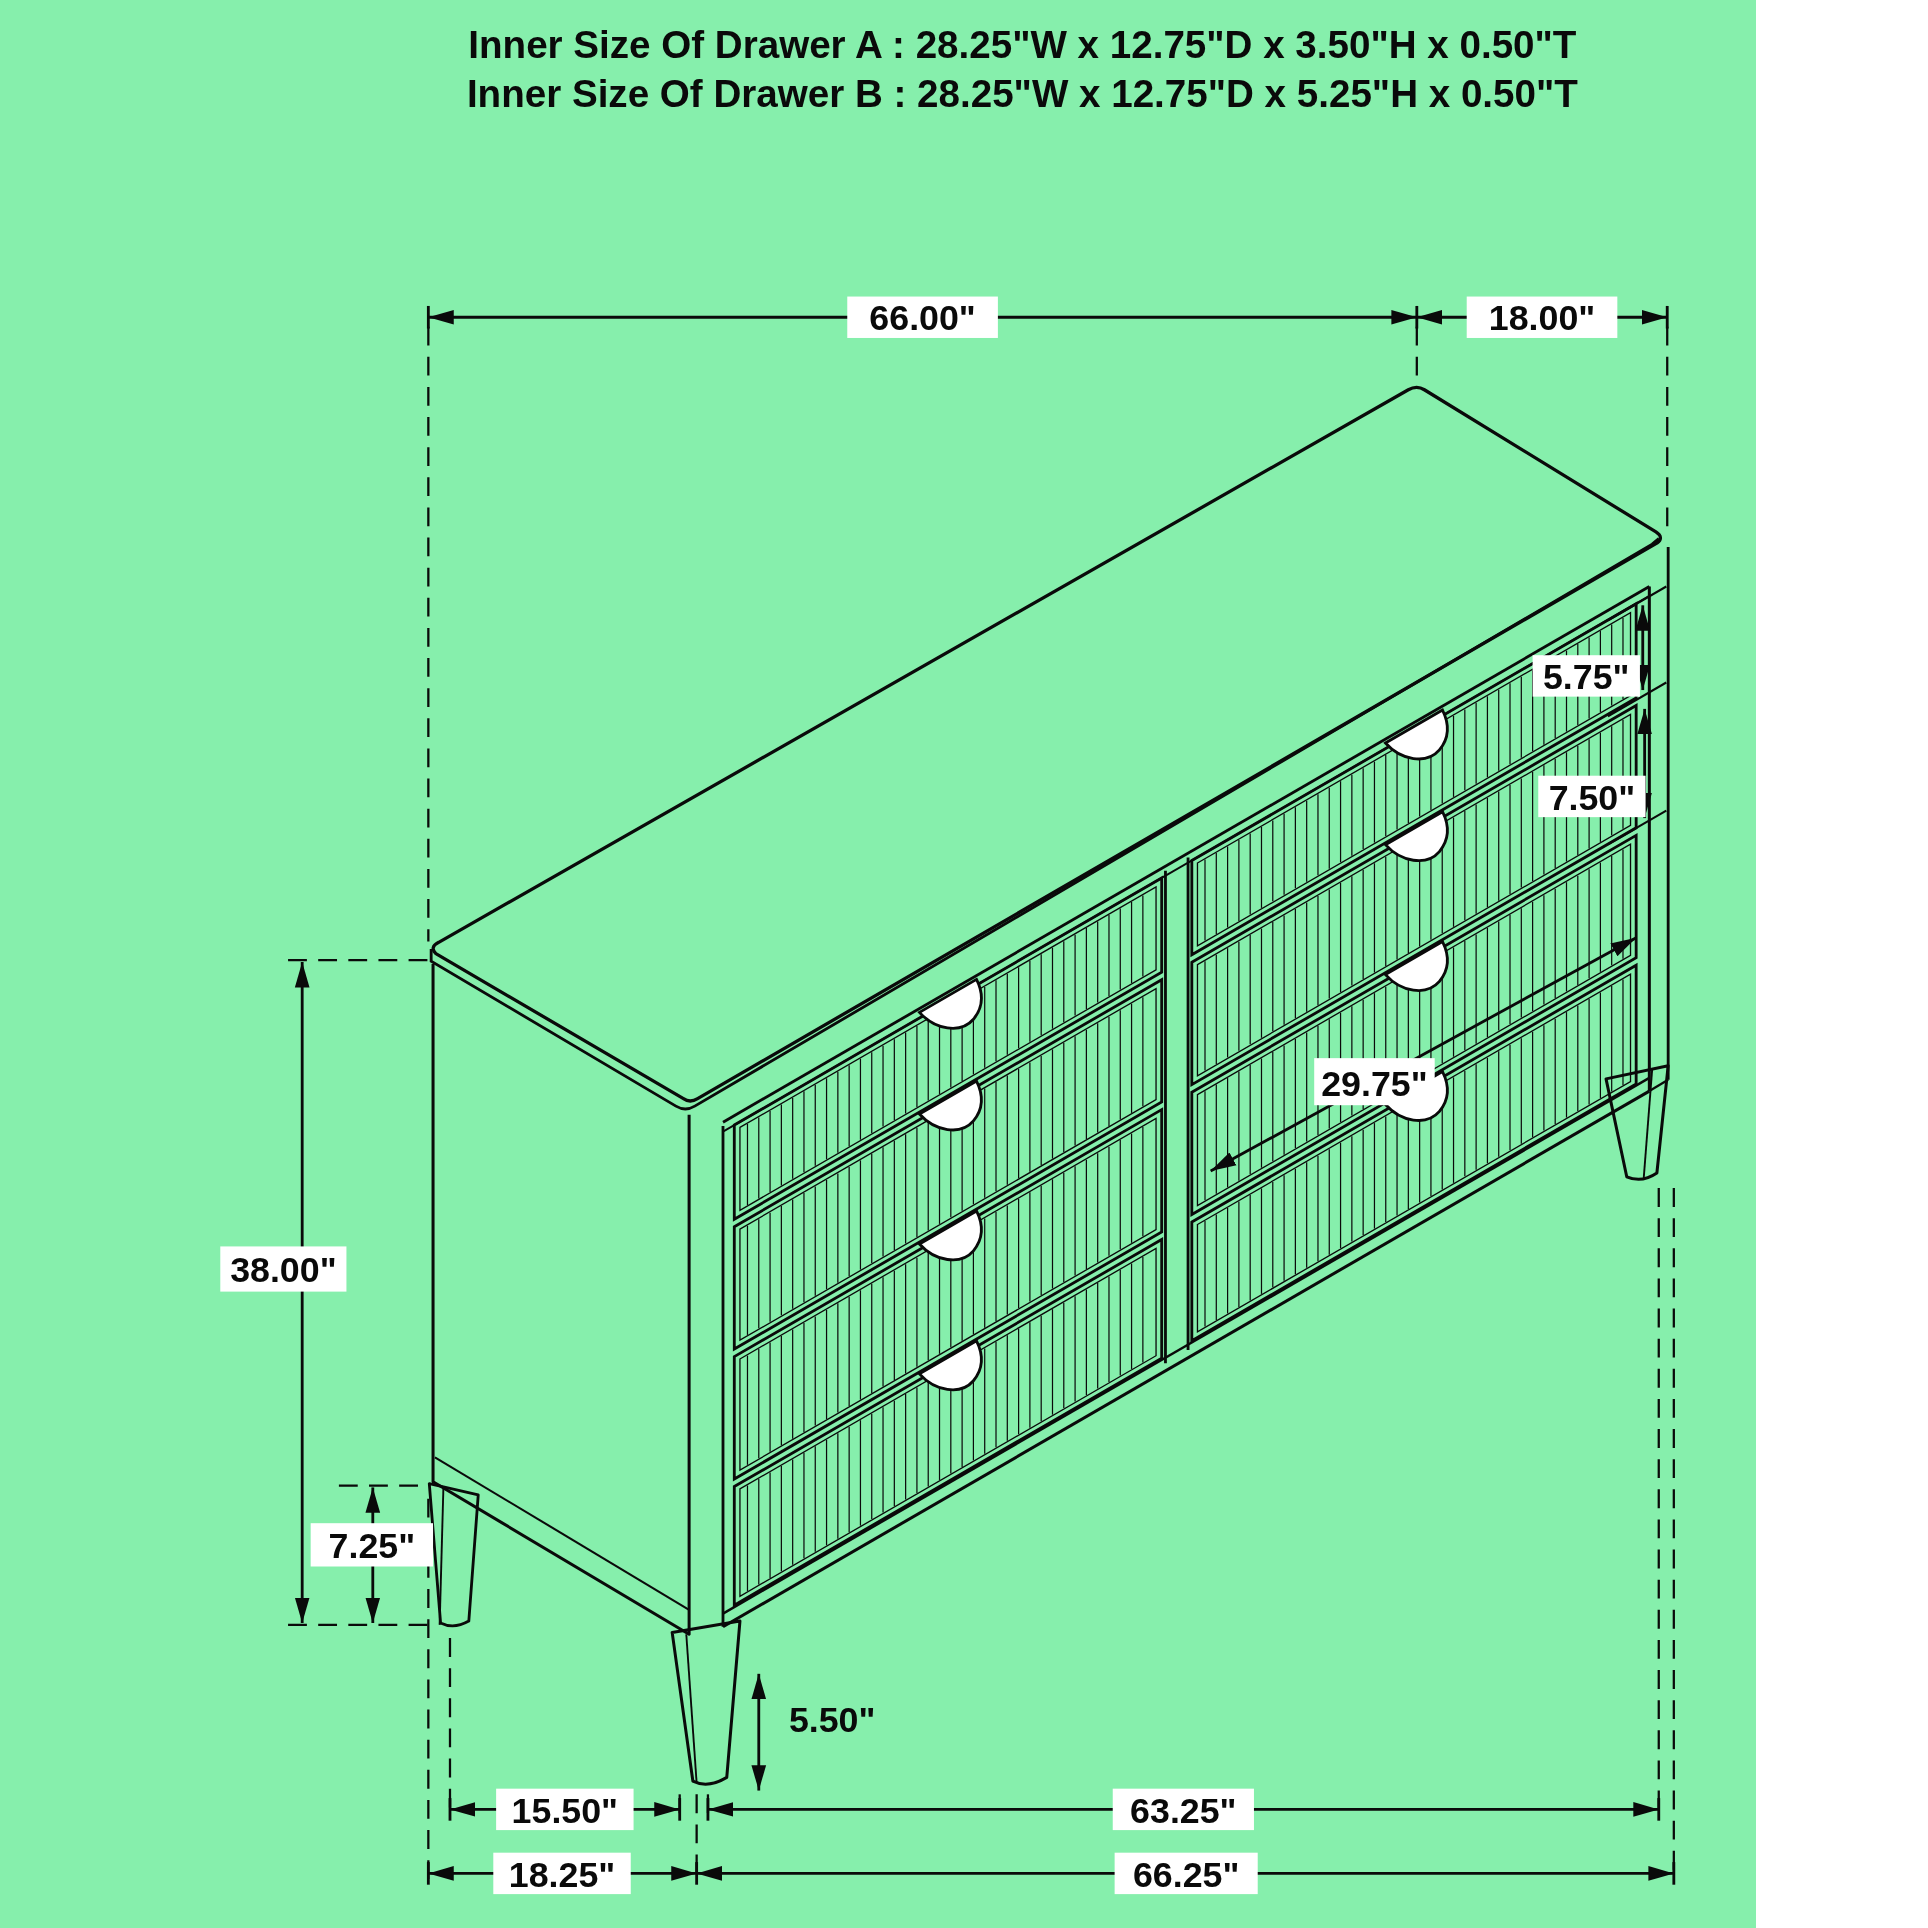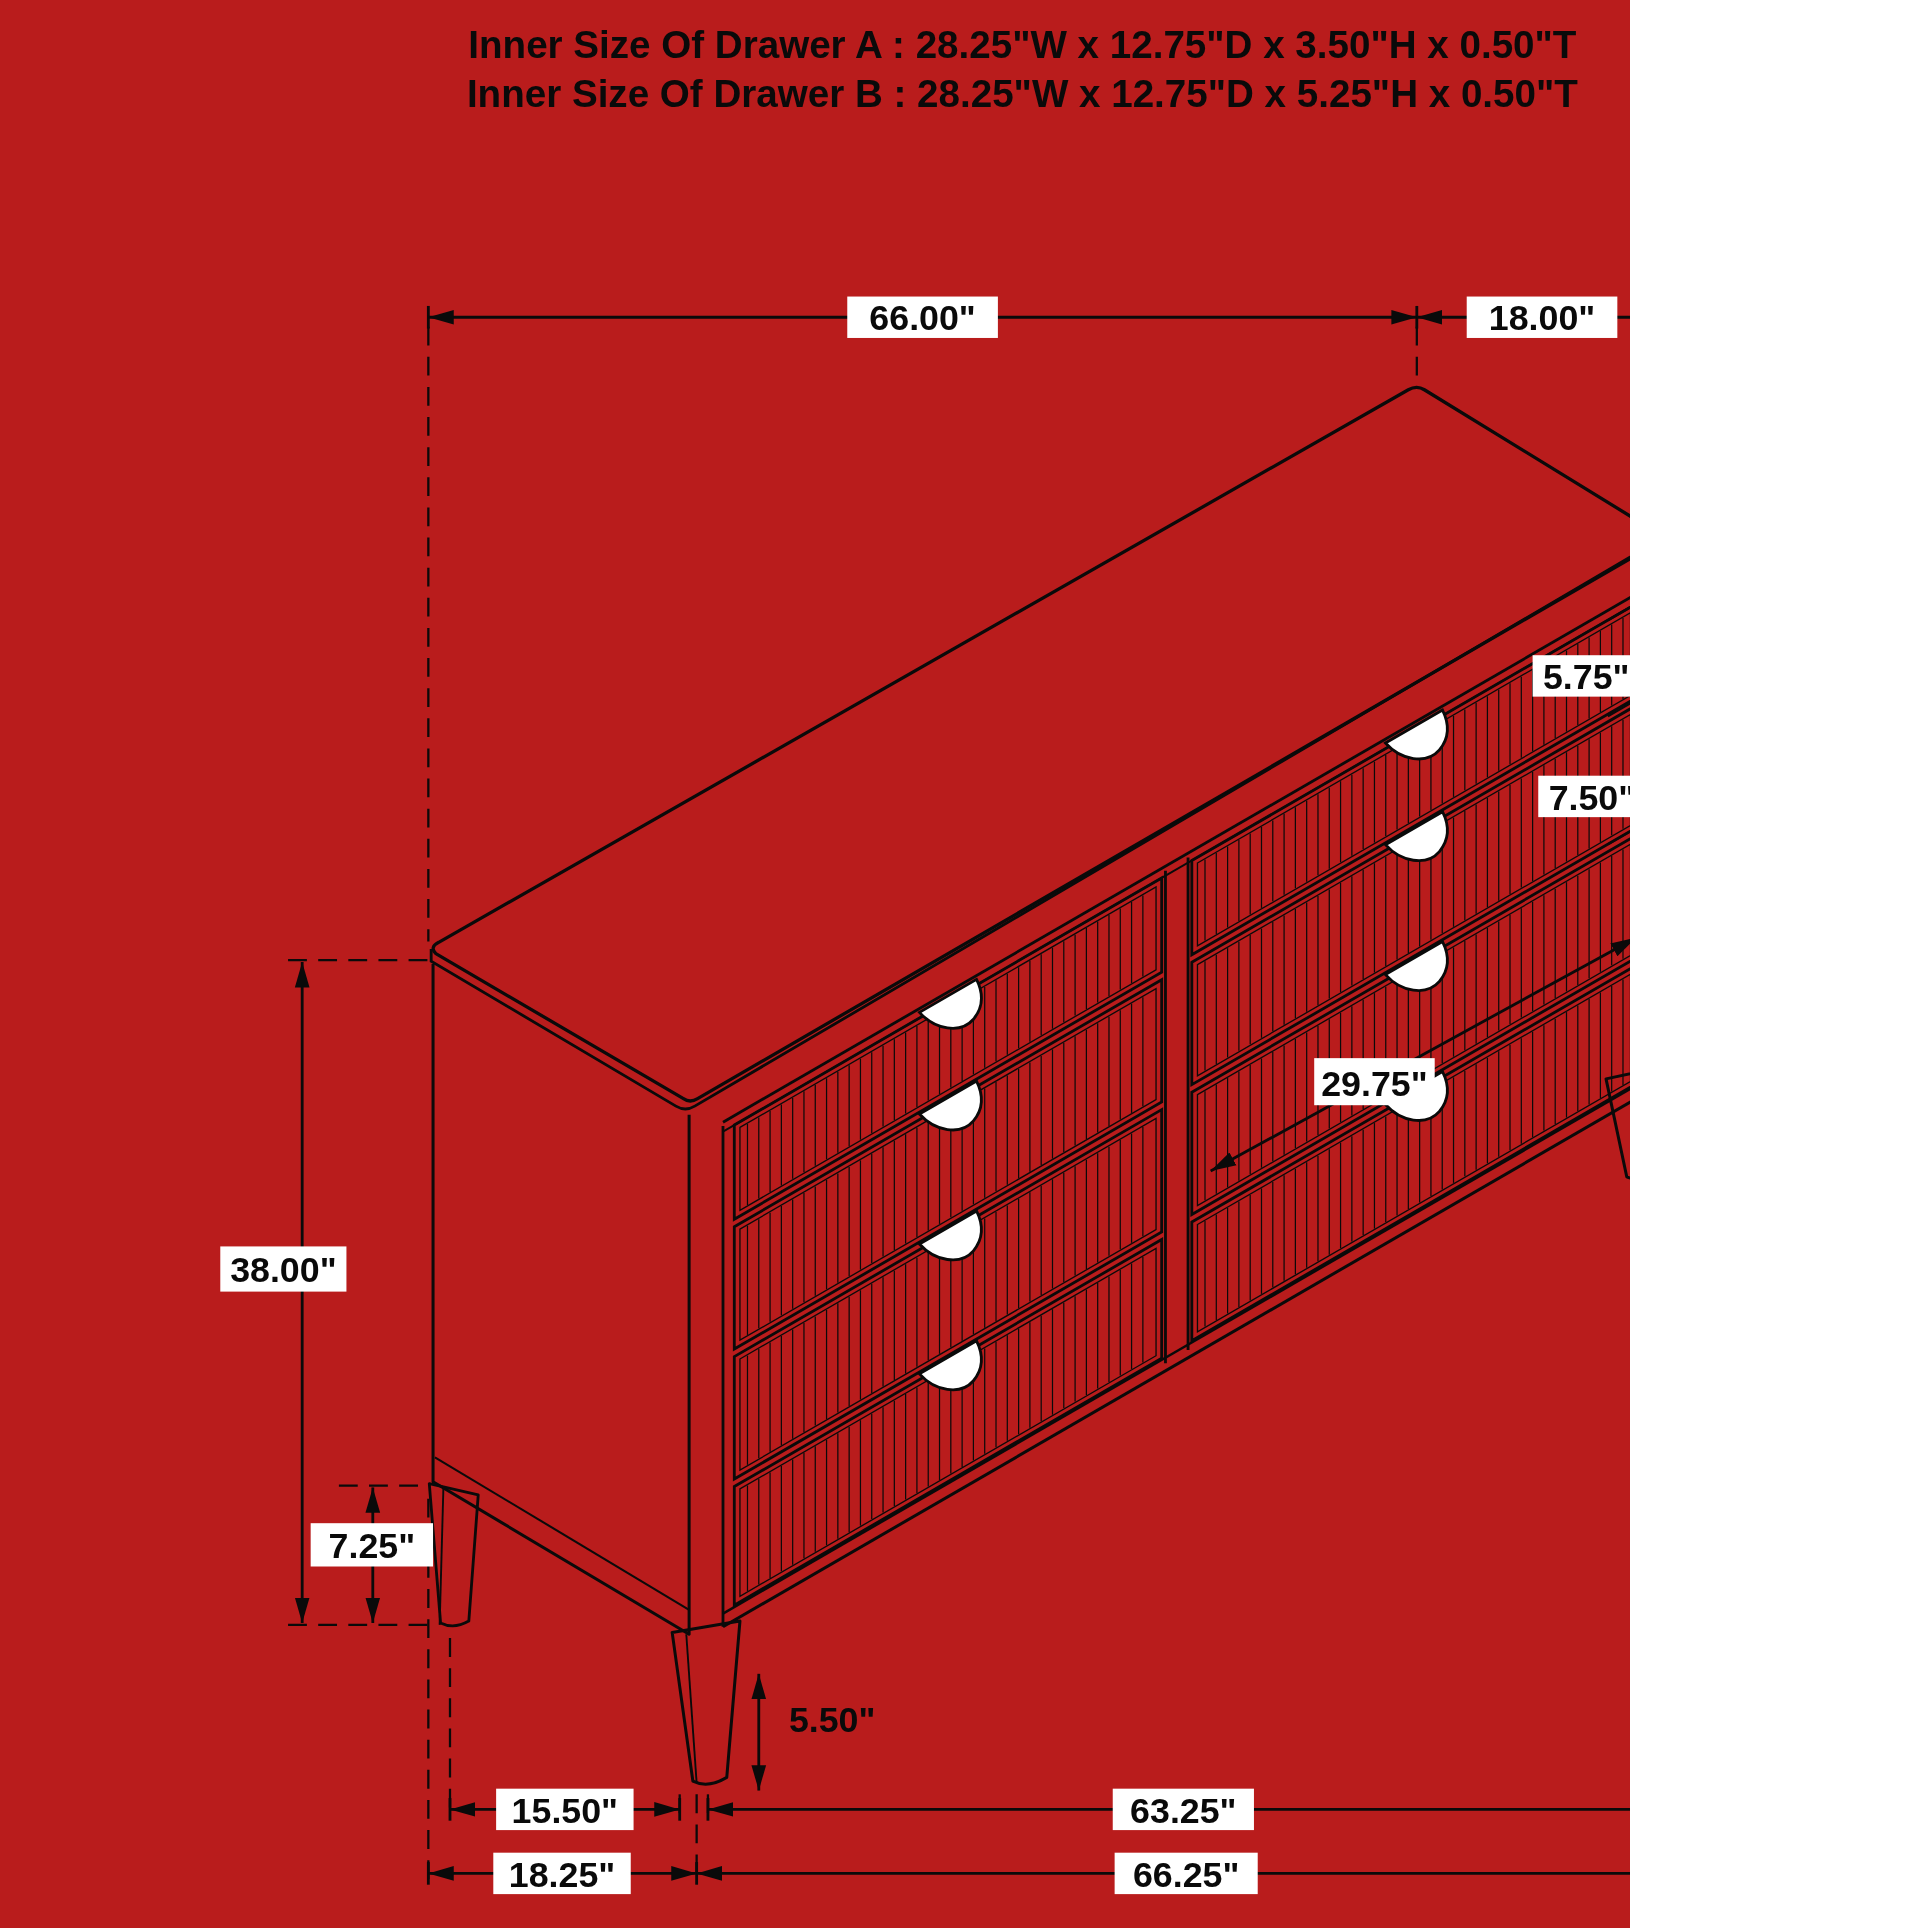--- a/index.html
+++ b/index.html
@@ -1,16 +1,16 @@
 <!DOCTYPE html>
 <html style="font-size:15px"><head>
 <meta charset="utf-8">
 <style>
   html,body{margin:0;padding:0;background:#fff;}
-  #stage{position:relative;width:1630px;height:1928px;background:#b91c1c;overflow:hidden;
+  #stage{position:relative;width:1756px;height:1928px;background:#86efac;overflow:hidden;
          font-family:"Liberation Sans",sans-serif;}
   svg{position:absolute;left:0;top:0;}
   text{font-family:"Liberation Sans",sans-serif;font-weight:bold;fill:#0a0a0a;}
   .hdr{font-size:41px;}
   .dim{font-size:38px;}
   .ln{stroke:#0a0a0a;fill:none;}
   .dimln{stroke:#0a0a0a;stroke-width:3;fill:none;}
   .dash{stroke:#0a0a0a;stroke-width:2.4;fill:none;stroke-dasharray:20 12;}
   .tick{stroke:#0a0a0a;stroke-width:3;}
   .lbl-bg{fill:#ffffff;}

